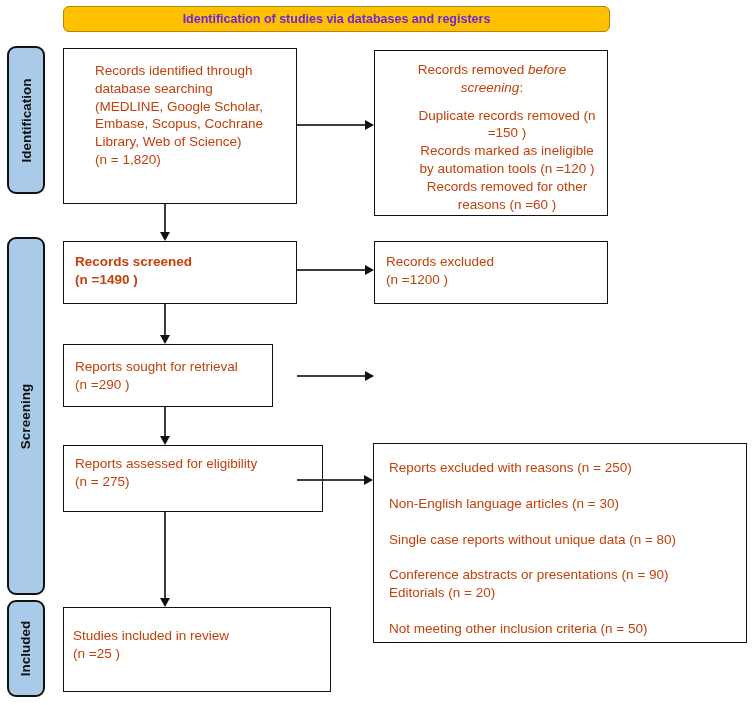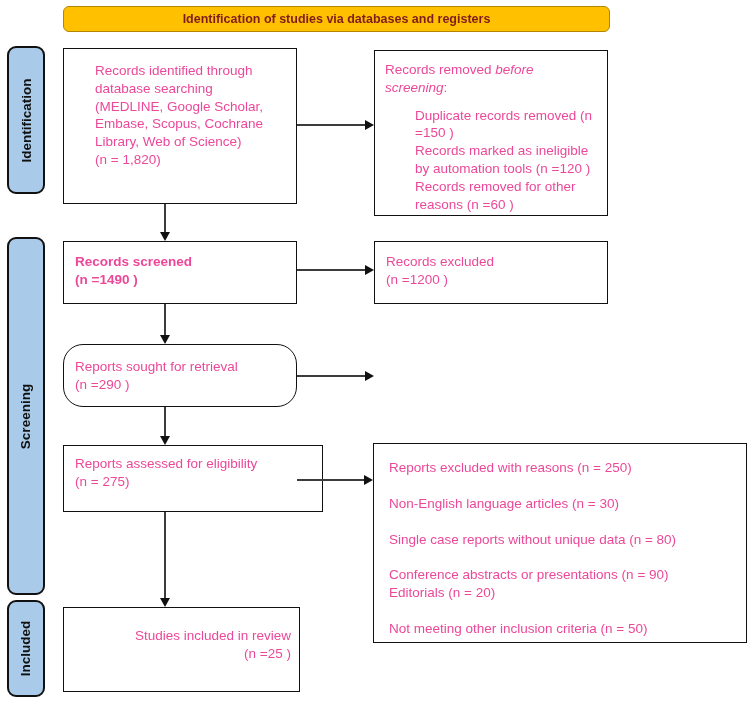--- a/index.html
+++ b/index.html
@@ -16,21 +16,21 @@
 
   
   .banner {
     position: absolute;
     left: 63px; top: 6px;
     width: 547px; height: 26px;
     background: #FFC000;
     border: 1px solid #B38600;
     border-radius: 6px;
     display: flex; align-items: center; justify-content: center;
-    font-weight: bold; font-size: 12.5px; color: #7f1d1d;
+    font-weight: bold; font-size: 12.5px; color: #6d28d9;
   }
 
   
   .stage {
     position: absolute;
     left: 7px; width: 38px;
     background: #A9CBE9;
     border: 2px solid #111;
     border-radius: 9px;
     display: flex; align-items: center; justify-content: center;
@@ -47,31 +47,31 @@
   .stage-screening      { top: 237px; height: 358px; }
   .stage-included       { top: 600px; height: 97px;  }
 
   
   .box {
     position: absolute;
     background: #fff;
     border: 1.5px solid #111;
     font-size: 13.5px;
     line-height: 1.32;
-    color: #ec4899;
+    color: #c2410c;
   }
   .b1 { left: 63px;  top: 48px;  width: 234px; height: 156px; padding: 13px 14px 0 31px; }
-  .b2 { left: 374px; top: 50px;  width: 234px; height: 166px; padding: 10px 8px 0 10px; }
+  .b2 { left: 374px; top: 50px;  width: 234px; height: 166px; padding: 10px 8px 0 10px; text-align: center; }
   .b3 { left: 63px;  top: 241px; width: 234px; height: 63px;  padding: 11px 8px 0 11px; font-weight: bold; }
   .b4 { left: 374px; top: 241px; width: 234px; height: 63px;  padding: 11px 8px 0 11px; }
-  .b5 { left: 63px;  top: 344px; width: 234px; height: 63px;  padding: 13px 20px 0 11px; border-radius: 20px; }
+  .b5 { left: 63px;  top: 344px; width: 210px; height: 63px;  padding: 13px 20px 0 11px; }
   .b6 { left: 374px; top: 344px; width: 234px; height: 63px;  padding: 13px 8px 0 11px; }
   .b7 { left: 63px;  top: 445px; width: 260px; height: 67px;  padding: 9px 8px 0 11px; }
   .b8 { left: 373px; top: 443px; width: 374px; height: 200px; padding: 15px 8px 0 12px; }
-  .b9 { left: 63px;  top: 607px; width: 237px; height: 85px;  padding: 19px 8px 0 9px; text-align: right; }
+  .b9 { left: 63px;  top: 607px; width: 268px; height: 85px;  padding: 19px 8px 0 9px; }
 
   .italic { font-style: italic; }
   .indent-items { padding-left: 30px; margin-top: 10px; }
   .reason-item { margin-bottom: 18px; padding-left: 3px; }
   .reason-item.tight { margin-bottom: 0; }
 
   
   .arrow { position: absolute; }
   .arrow-h { height: 12px; }
   .arrow-h .line {

